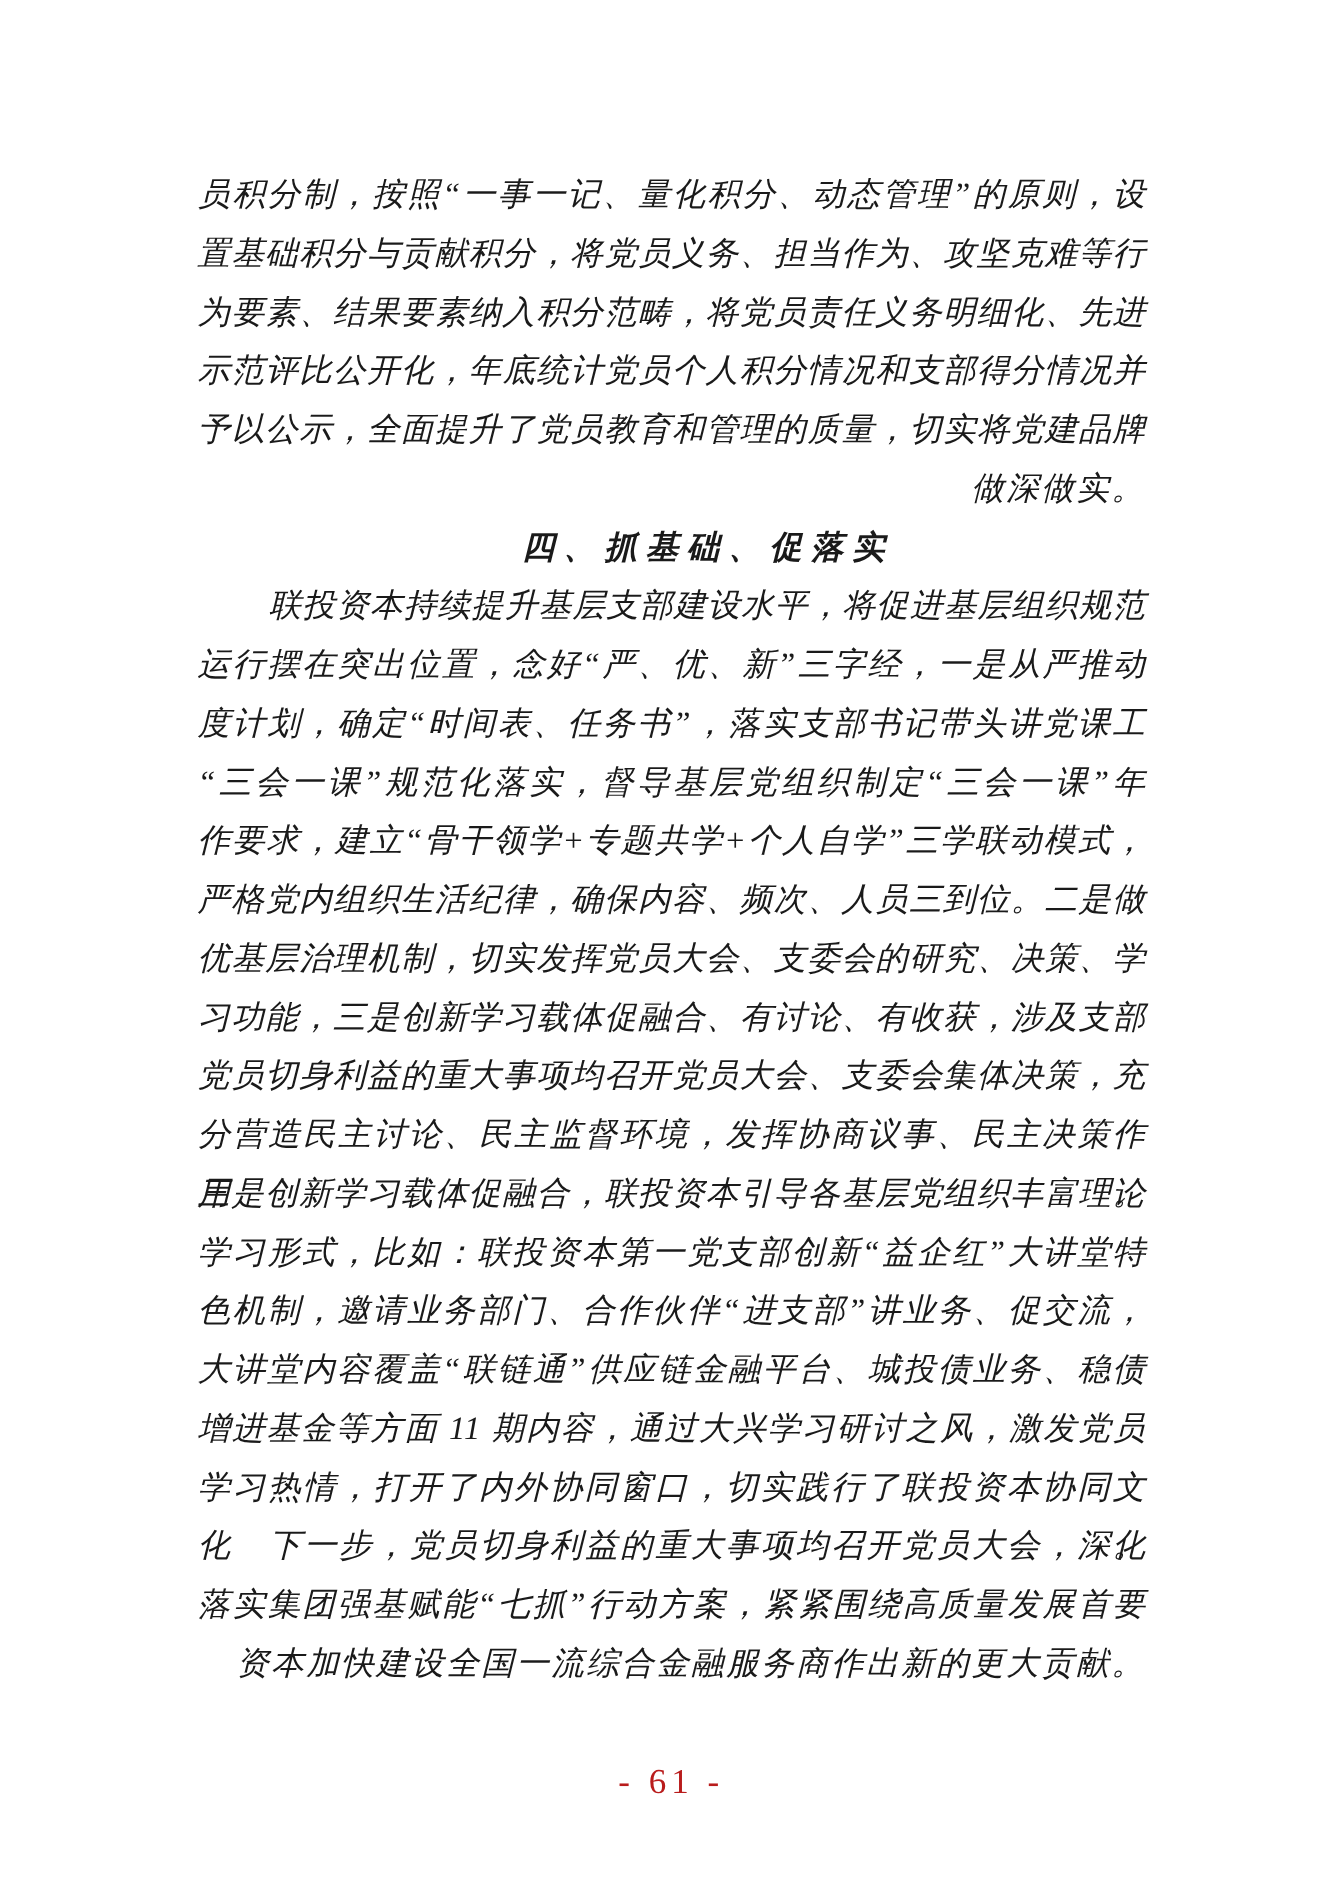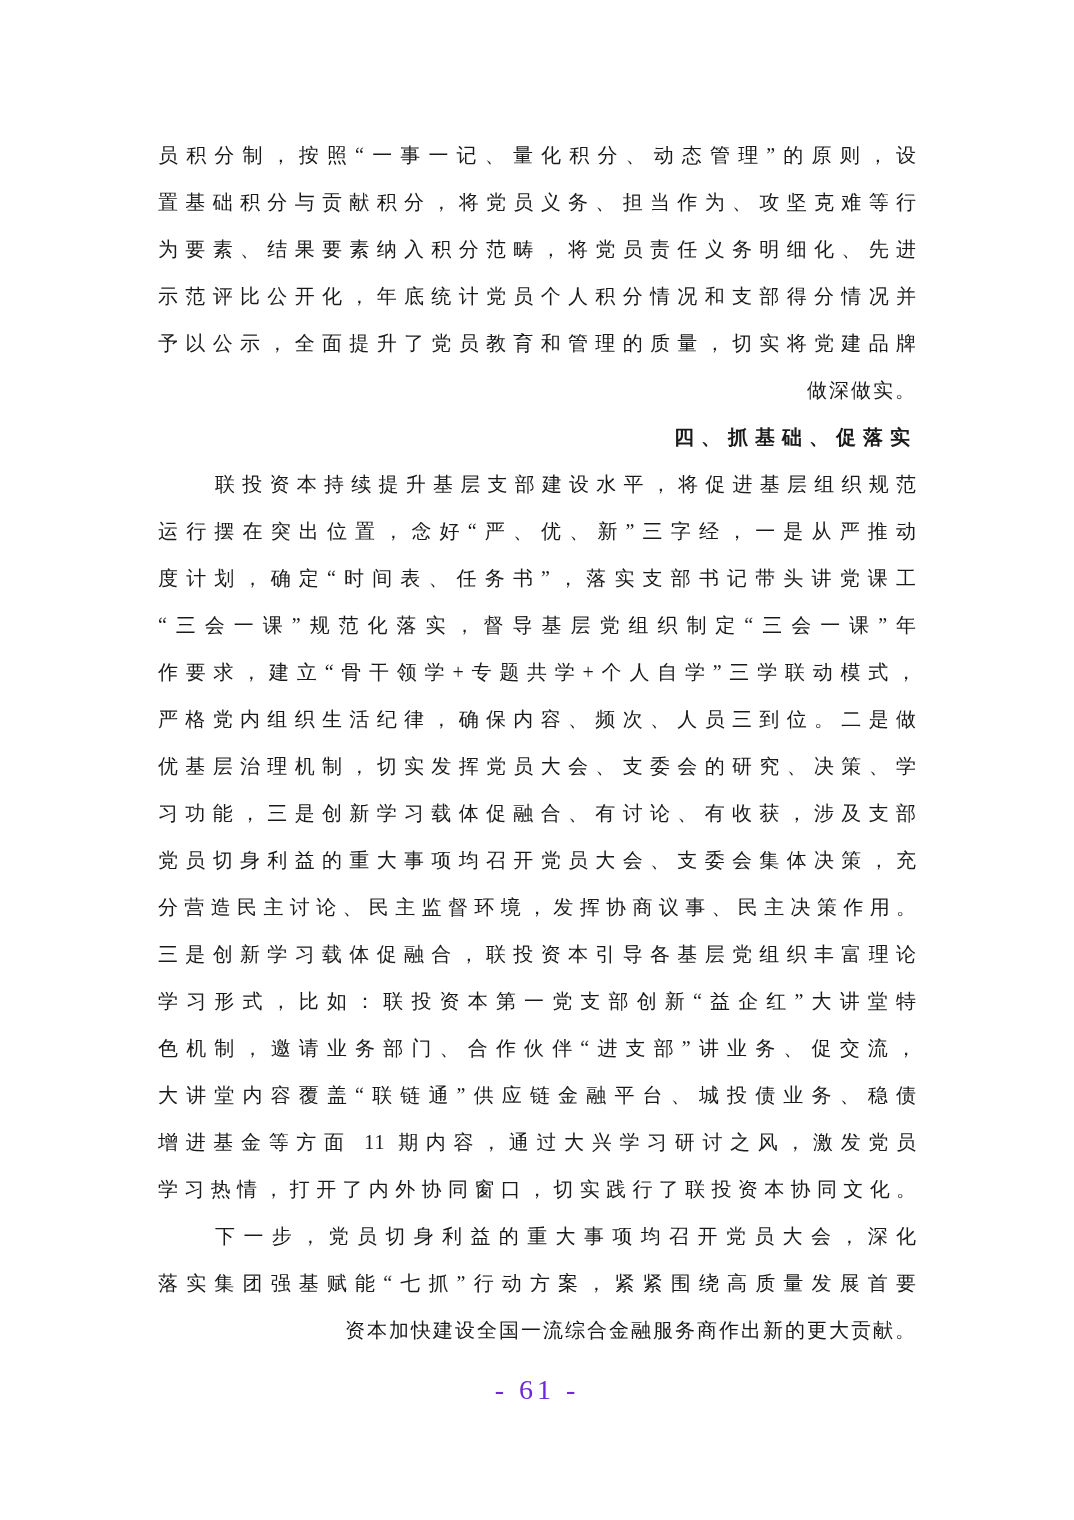--- a/index.html
+++ b/index.html
@@ -22,56 +22,57 @@
     height: 1520px;
     background: #ffffff;
   }
   .doc-body {
     position: absolute;
     left: 158px;
     top: 132px;
     width: 759px;
   }
   .line {
-    font-size: 20px;
+    font-size: 26px;
     line-height: 47px;
     height: 47px;
     letter-spacing: 1px;
     overflow: visible;
+    font-style: italic;
   }
   .line.justify {
     text-align: justify;
     text-align-last: justify;
     text-justify: inter-character;
   }
   .line.indent {
     text-align: justify;
     text-align-last: justify;
     text-justify: inter-character;
     padding-left: 57px;
   }
   .line.left {
     text-align: right;
     letter-spacing: 2px;
   }
   .line.heading {
-    text-align: right;
+    text-align: center;
     padding-left: 57px;
     font-weight: bold;
     letter-spacing: 7px;
   }
   .footer {
     position: absolute;
     left: 0;
-    top: 1370px;
+    top: 1406px;
     width: 1074px;
     text-align: center;
     font-size: 28px;
     line-height: 40px;
-    color: #6d28d9;
+    color: #b91c1c;
     letter-spacing: 4px;
   }
 </style>
 </head>
 <body>
 
 <div class="page">
   <div class="doc-body">
       <div class="line justify">员积分制，按照“一事一记、量化积分、动态管理”的原则，设</div>
       <div class="line justify">置基础积分与贡献积分，将党员义务、担当作为、攻坚克难等行</div>

